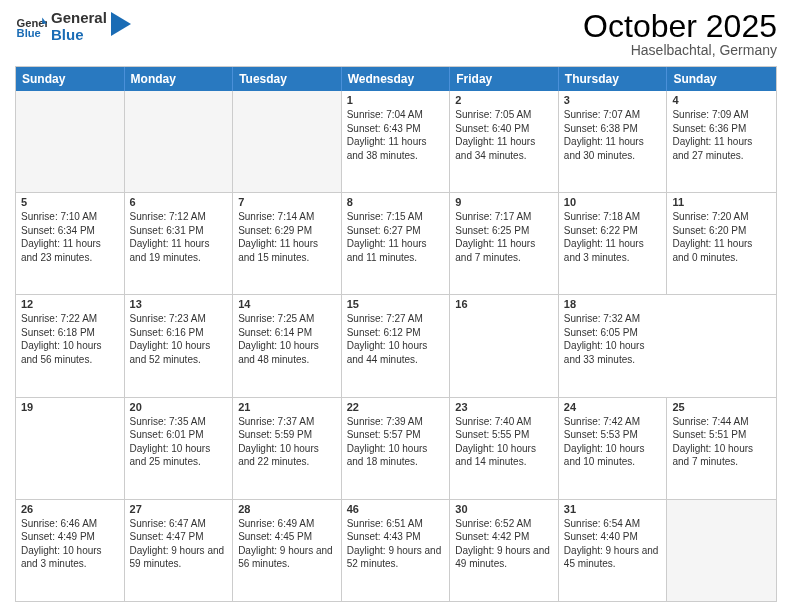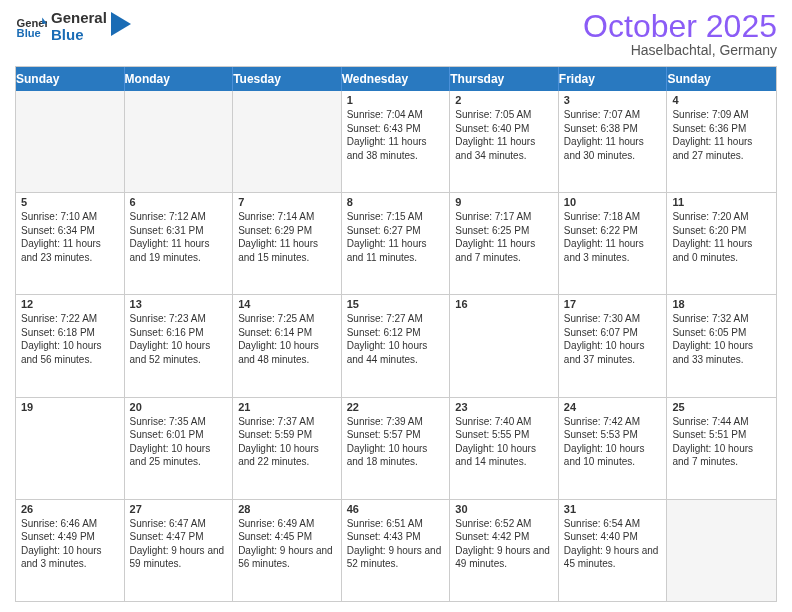--- a/index.html
+++ b/index.html
@@ -31,21 +31,21 @@
     .logo-icon {
       width: 32px;
       height: 32px;
     }
     .title-block {
       text-align: right;
     }
     .month-title {
       font-size: 32px;
       font-weight: normal;
-      color: #8b5cf6;
+      color: #000000;
       line-height: 1;
     }
     .location {
       font-size: 14px;
       color: #555;
     }
     .calendar {
       flex: 1;
       display: flex;
       flex-direction: column;
@@ -53,21 +53,21 @@
     }
     .cal-header {
       display: grid;
       grid-template-columns: repeat(7, 1fr);
       background: #2979c0;
     }
     .cal-header-cell {
       color: #fff;
       font-size: 12px;
       font-weight: bold;
-      padding: 5px 0;
+      padding: 5px 6px;
       text-align: left;
       border-right: 1px solid #4a90d9;
     }
     .cal-header-cell:last-child { border-right: none; }
     .cal-body {
       flex: 1;
       display: flex;
       flex-direction: column;
     }
     .cal-row {
@@ -124,22 +124,22 @@
       <div class="location">Haselbachtal, Germany</div>
     </div>
   </div>
 
   <div class="calendar">
     <div class="cal-header">
     <div class="cal-header-cell">Sunday</div>
         <div class="cal-header-cell">Monday</div>
         <div class="cal-header-cell">Tuesday</div>
         <div class="cal-header-cell">Wednesday</div>
+        <div class="cal-header-cell">Friday</div>
         <div class="cal-header-cell">Thursday</div>
-        <div class="cal-header-cell">Friday</div>
         <div class="cal-header-cell">Sunday</div>
       </div>
     <div class="cal-body">
     <div class="cal-row">
           <div class="cal-cell empty"></div>
           <div class="cal-cell empty"></div>
           <div class="cal-cell empty"></div>
           <div class="cal-cell">
             <span class="day-num">1</span>
             <div class="cell-text">Sunrise: 7:04 AM<br>Sunset: 6:43 PM<br>Daylight: 11 hours and 38 minutes.</div>
@@ -199,24 +199,20 @@
           <div class="cal-cell">
             <span class="day-num">14</span>
             <div class="cell-text">Sunrise: 7:25 AM<br>Sunset: 6:14 PM<br>Daylight: 10 hours and 48 minutes.</div>
           </div>
           <div class="cal-cell">
             <span class="day-num">15</span>
             <div class="cell-text">Sunrise: 7:27 AM<br>Sunset: 6:12 PM<br>Daylight: 10 hours and 44 minutes.</div>
           </div>
           <div class="cal-cell">
             <span class="day-num">16</span>
-          </div>
-          <div class="cal-cell">
-            <span class="day-num">17</span>
-            <div class="cell-text">Sunrise: 7:30 AM<br>Sunset: 6:07 PM<br>Daylight: 10 hours and 37 minutes.</div>
           </div>
           <div class="cal-cell">
             <span class="day-num">18</span>
             <div class="cell-text">Sunrise: 7:32 AM<br>Sunset: 6:05 PM<br>Daylight: 10 hours and 33 minutes.</div>
           </div>
         </div>
         <div class="cal-row">
           <div class="cal-cell">
             <span class="day-num">19</span>
           </div>

